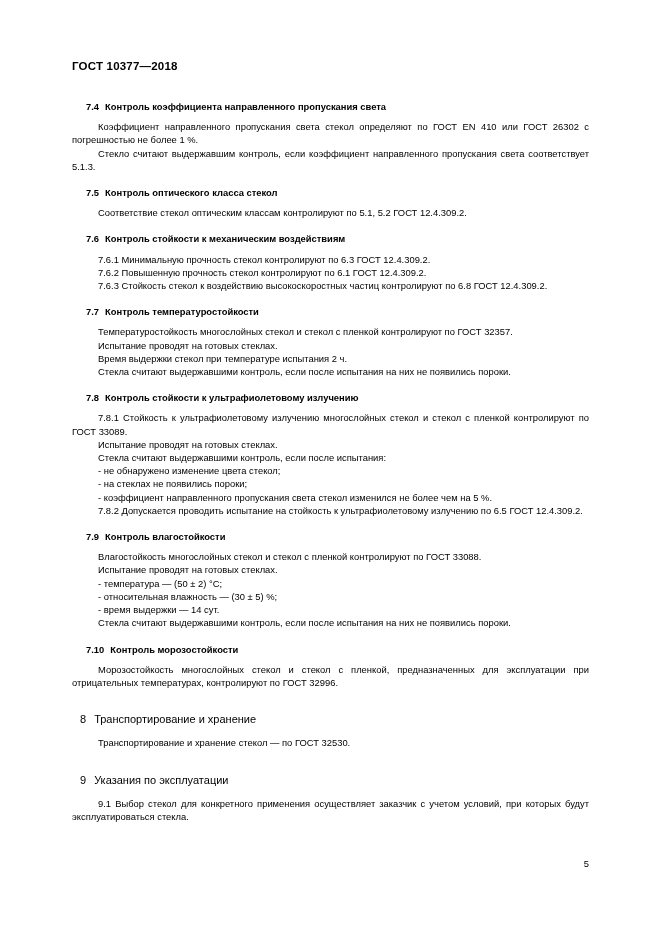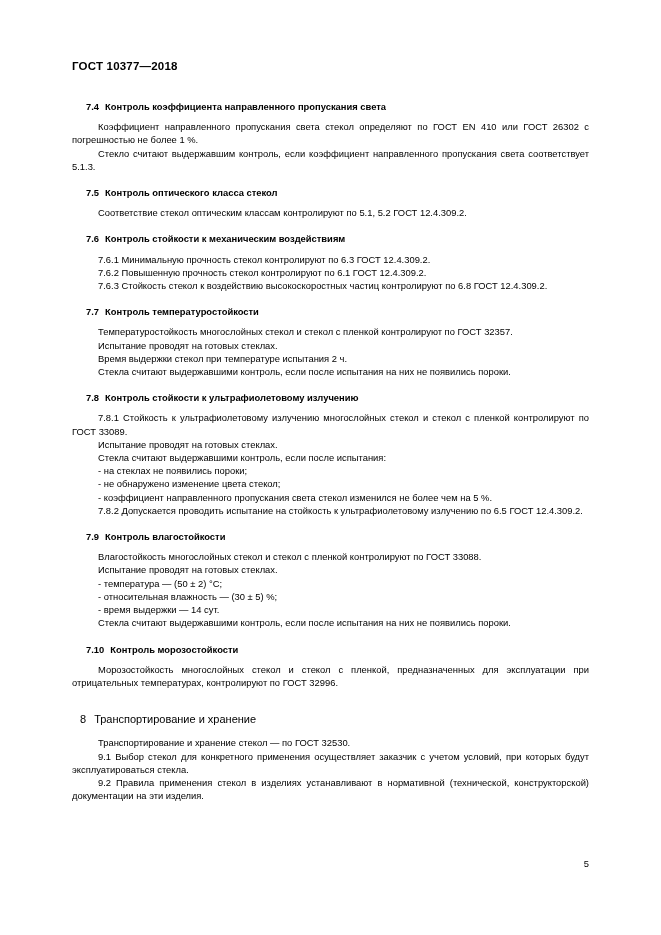--- a/index.html
+++ b/index.html
@@ -117,22 +117,22 @@
       <p class="para">Стекла считают выдержавшими контроль, если после испытания на них не появились пороки.</p>
     </div>
 
     <div class="block">
       <h3 class="sub">
         <span class="num">7.8</span><span>Контроль стойкости к ультрафиолетовому излучению</span>
       </h3>
       <p class="para">7.8.1 Стойкость к ультрафиолетовому излучению многослойных стекол и стекол с пленкой контролируют по ГОСТ 33089.</p>
       <p class="para">Испытание проводят на готовых стеклах.</p>
       <p class="para">Стекла считают выдержавшими контроль, если после испытания:</p>
+      <p class="dash">- не обнаружено изменение цвета стекол;</p>
       <p class="dash">- на стеклах не появились пороки;</p>
-      <p class="dash">- не обнаружено изменение цвета стекол;</p>
       <p class="dash">- коэффициент направленного пропускания света стекол изменился не более чем на 5 %.</p>
       <p class="para">7.8.2 Допускается проводить испытание на стойкость к ультрафиолетовому излучению по 6.5 ГОСТ 12.4.309.2.</p>
     </div>
 
     <div class="block">
       <h3 class="sub">
         <span class="num">7.9</span><span>Контроль влагостойкости</span>
       </h3>
       <p class="para">Влагостойкость многослойных стекол и стекол с пленкой контролируют по ГОСТ 33088.</p>
       <p class="para">Испытание проводят на готовых стеклах.</p>
@@ -150,20 +150,22 @@
     </div>
 
     <div class="block">
       <h2 class="chapter">
         <span class="num">8</span><span>Транспортирование и хранение</span>
       </h2>
       <p class="para">Транспортирование и хранение стекол — по ГОСТ 32530.</p>
     </div>
 
     <div class="block">
+      <h2 class="chapter">
+        <span class="num">9</span><span>Указания по эксплуатации</span>
+      </h2>
       <p class="para">9.1 Выбор стекол для конкретного применения осуществляет заказчик с учетом условий, при которых будут эксплуатироваться стекла.</p>
-      <p class="para">9.2 Правила применения стекол в изделиях устанавливают в нормативной (технической, конструкторской) документации на эти изделия.</p>
     </div>
 
   </div>
 
   <div class="pagenum">5</div>
 </div>
 
 </body></html>

